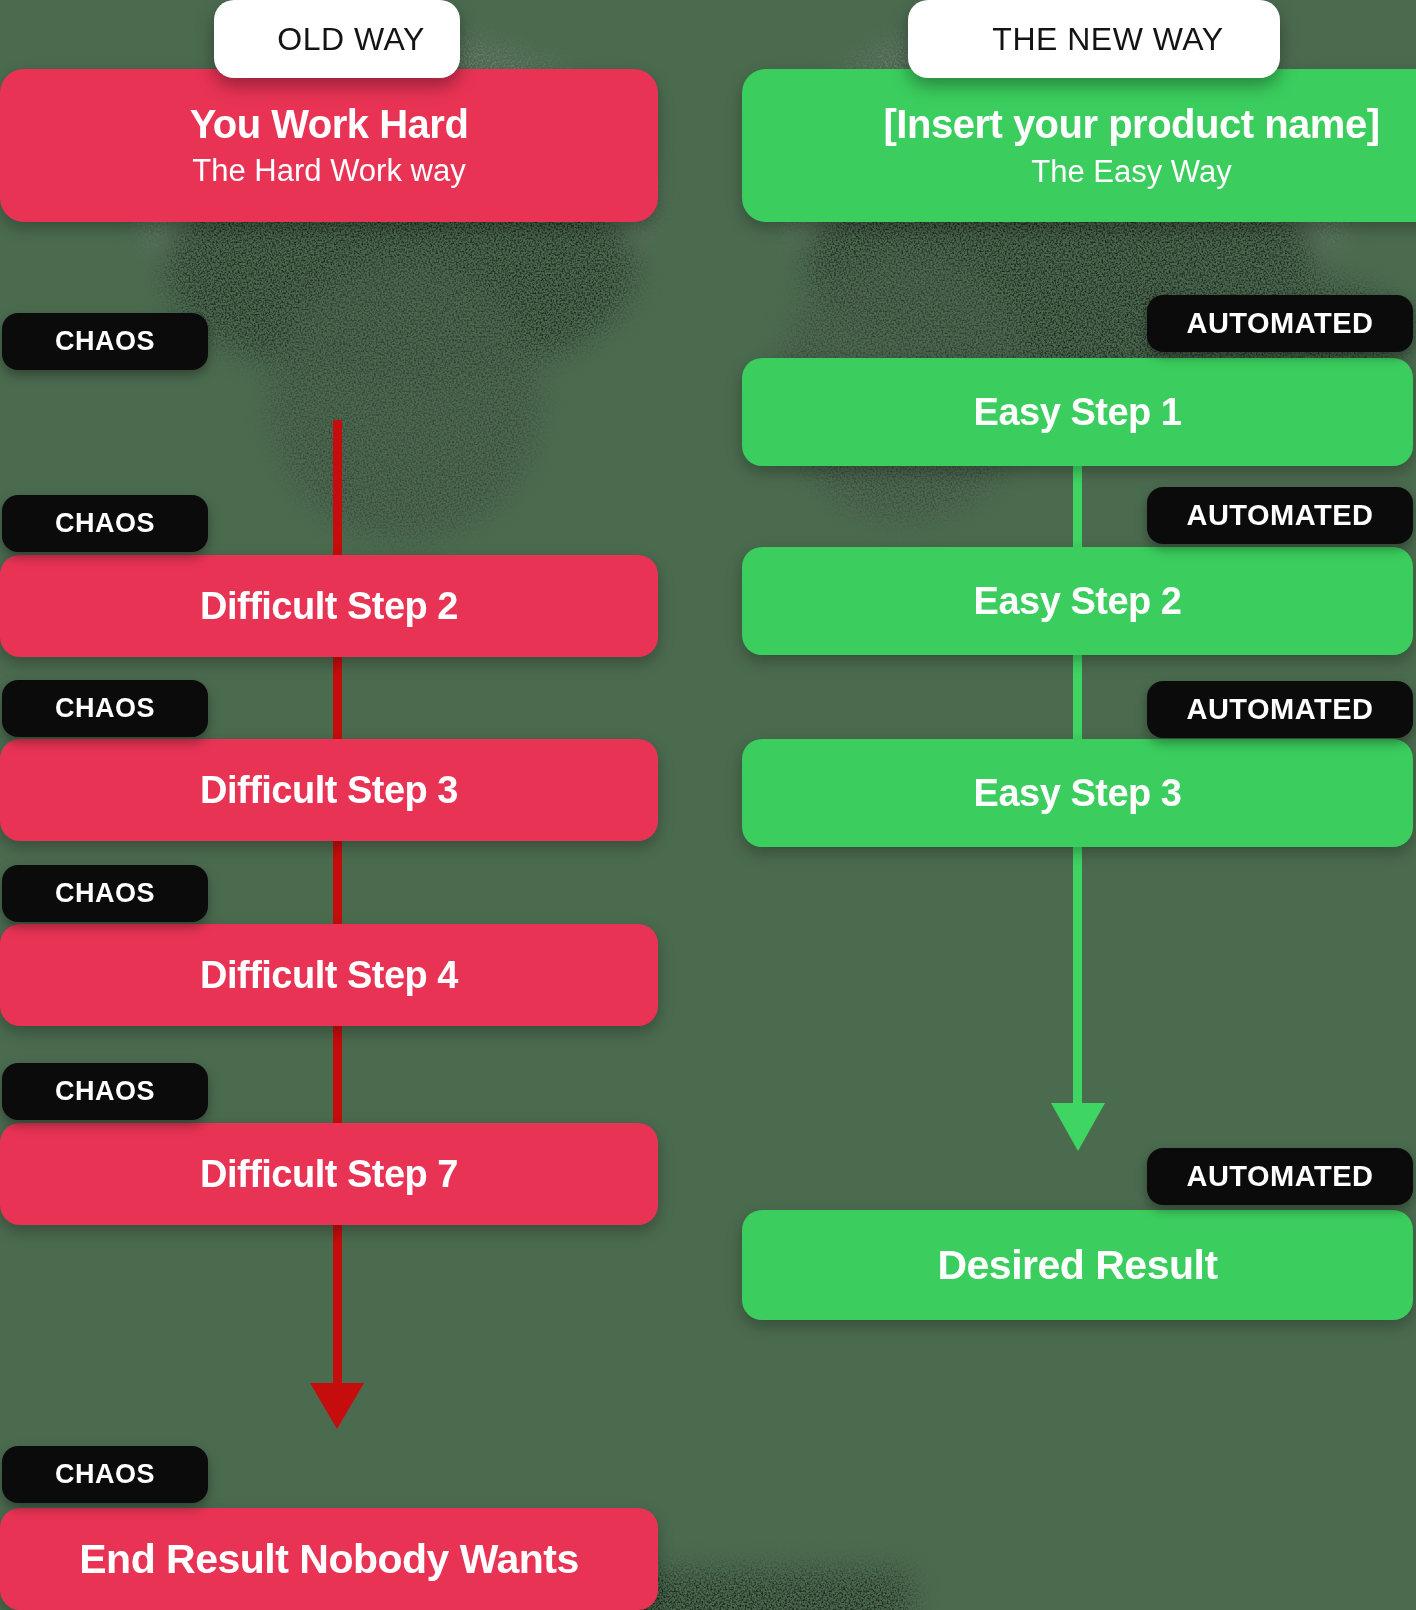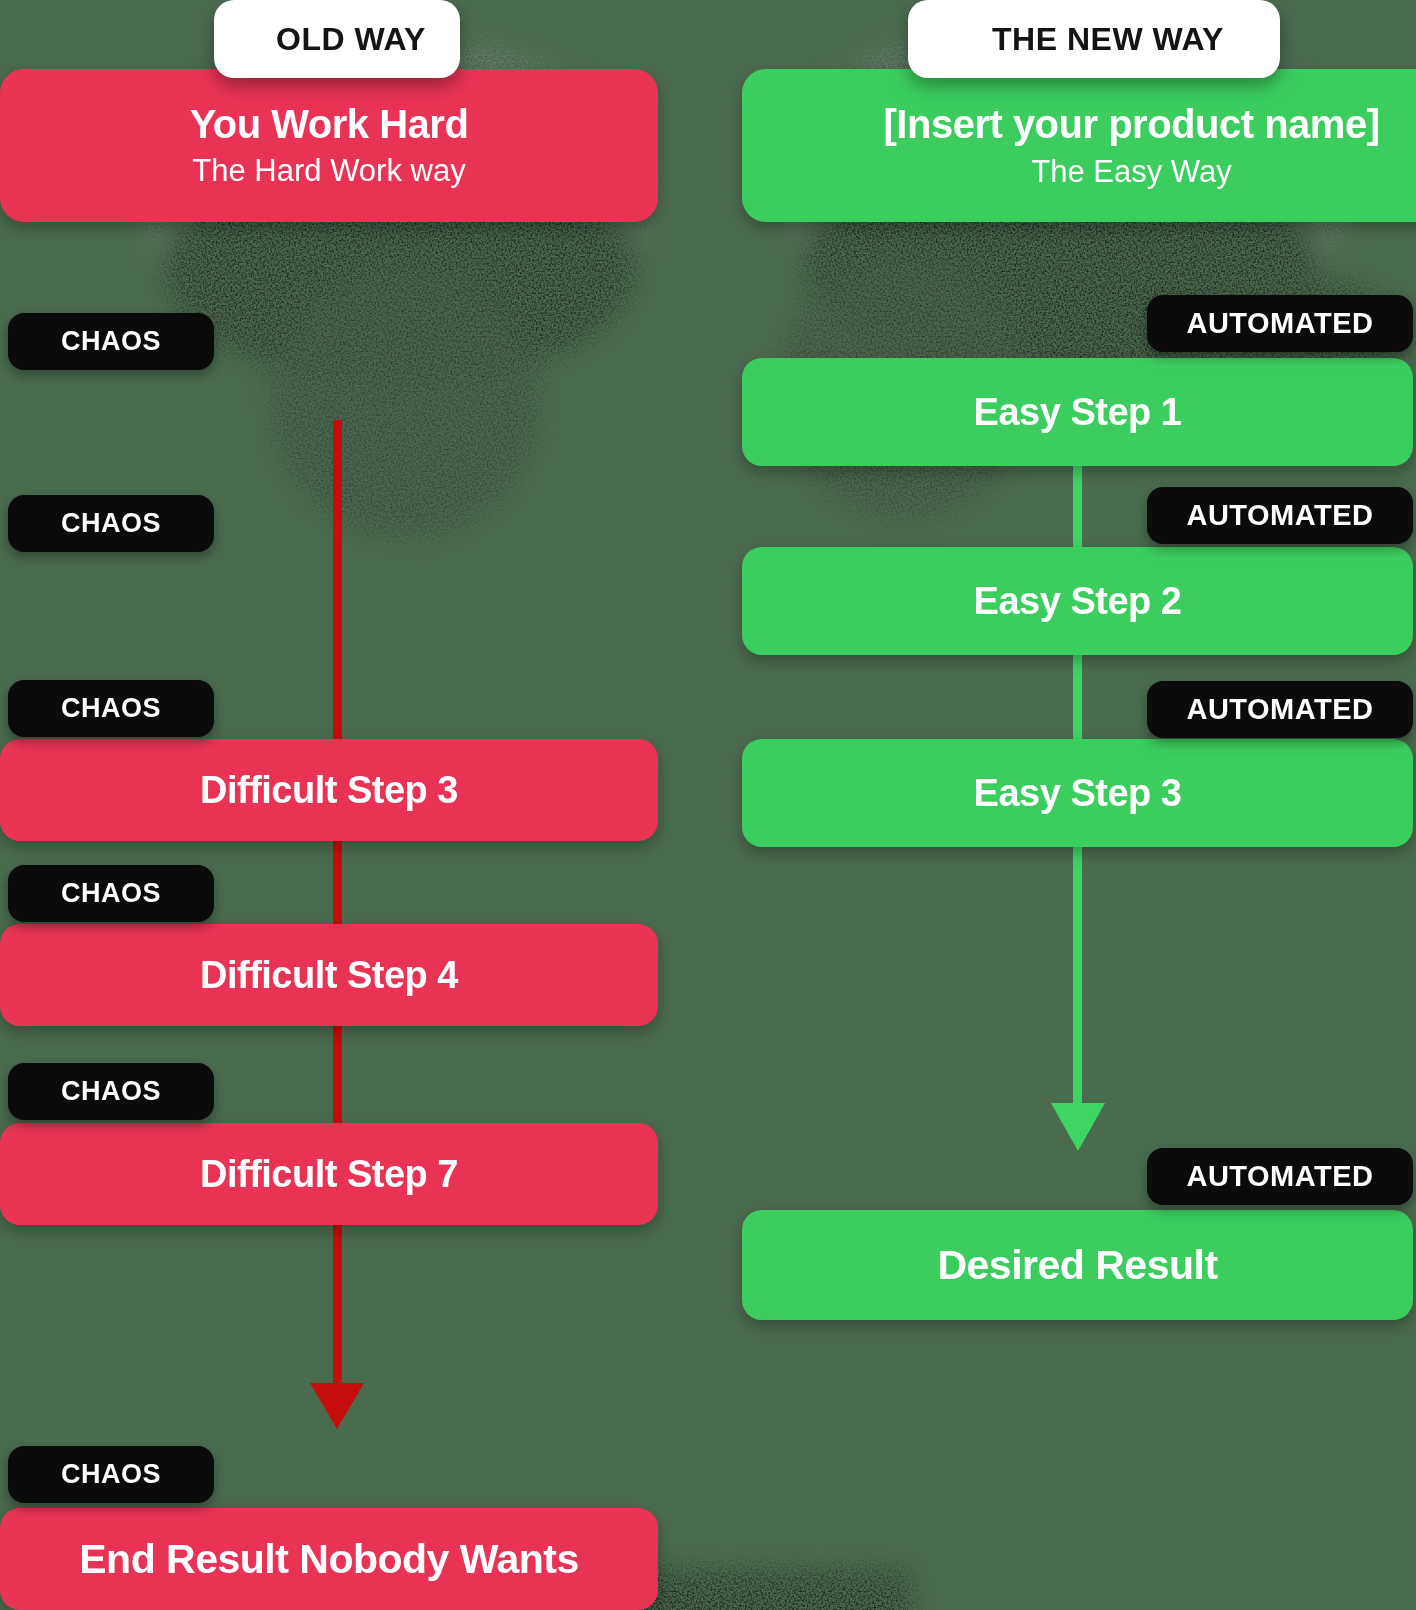--- a/index.html
+++ b/index.html
@@ -29,31 +29,31 @@
   .lstep{left:0;width:658px;height:102px;}
   .gstep{left:742px;width:671px;height:108px;}
   .s1{top:371px}.s2{top:555px}.s3{top:739px}.s4{top:924px}.s5{top:1123px}
   .lend{left:0;top:1508px;width:658px;height:102px;}
   .g1{top:358px}.g2{top:547px}.g3{top:739px}
   .gend{left:742px;top:1210px;width:671px;height:110px;}
   .step-label{font-size:38px;font-weight:800;color:var(--text-white);letter-spacing:-0.5px;}
   .end-label{font-size:41px;font-weight:700;color:var(--text-white);letter-spacing:-0.5px;}
   .tag{position:absolute;z-index:3;display:flex;align-items:center;justify-content:center;
        background:var(--badge-black);border-radius:16px;box-shadow:0 5px 12px rgba(0,0,0,0.35);}
-  .chaos{left:8px;width:206px;height:57px;}
+  .chaos{left:2px;width:206px;height:57px;}
   .c1{top:313px}.c2{top:495px}.c3{top:680px}.c4{top:865px}.c5{top:1063px}.c6{top:1446px}
   .auto{left:1147px;width:266px;height:57px;}
   .a1{top:295px}.a2{top:487px}.a3{top:681px}.a4{top:1148px}
   .tag-label{color:var(--text-white);font-weight:800;font-size:27px;letter-spacing:0.5px;}
   .auto .tag-label{font-size:29px;}
   .white-badge{position:absolute;z-index:4;display:flex;align-items:center;justify-content:center;
        background:var(--badge-white);border-radius:20px;box-shadow:0 8px 18px rgba(0,0,0,0.35);}
   .lbadge{left:214px;top:0;width:246px;height:78px;}
   .gbadge{left:908px;top:0;width:372px;height:78px;}
-  .white-badge-label{font-size:32px;font-weight:700;color:var(--text-black);letter-spacing:0.5px;margin-left:28px;}
+  .white-badge-label{font-size:32px;font-weight:400;color:var(--text-black);letter-spacing:0.5px;margin-left:28px;}
 </style>
 </head>
 <body>
 
 <div class="canvas">
 
   <svg class="grunge" width="1416" height="1610" viewBox="0 0 1416 1610" aria-hidden="true">
     <defs>
       <filter id="spray" x="-30%" y="-30%" width="160%" height="160%" color-interpolation-filters="sRGB">
         <feTurbulence type="fractalNoise" baseFrequency="0.55" numOctaves="2" seed="8" result="n"></feTurbulence>
@@ -89,20 +89,23 @@
     <span class="box-title">You Work Hard</span>
     <span class="box-sub">The Hard Work way</span>
   </div>
 
   <div class="tag chaos c1">
     <span class="tag-label">CHAOS</span>
   </div>
 
   <div class="tag chaos c2">
     <span class="tag-label">CHAOS</span>
+  </div>
+  <div class="box red-bg lstep s2">
+    <span class="step-label">Difficult Step 2</span>
   </div>
 
   <div class="tag chaos c3">
     <span class="tag-label">CHAOS</span>
   </div>
   <div class="box red-bg lstep s3">
     <span class="step-label">Difficult Step 3</span>
   </div>
 
   <div class="tag chaos c4">

